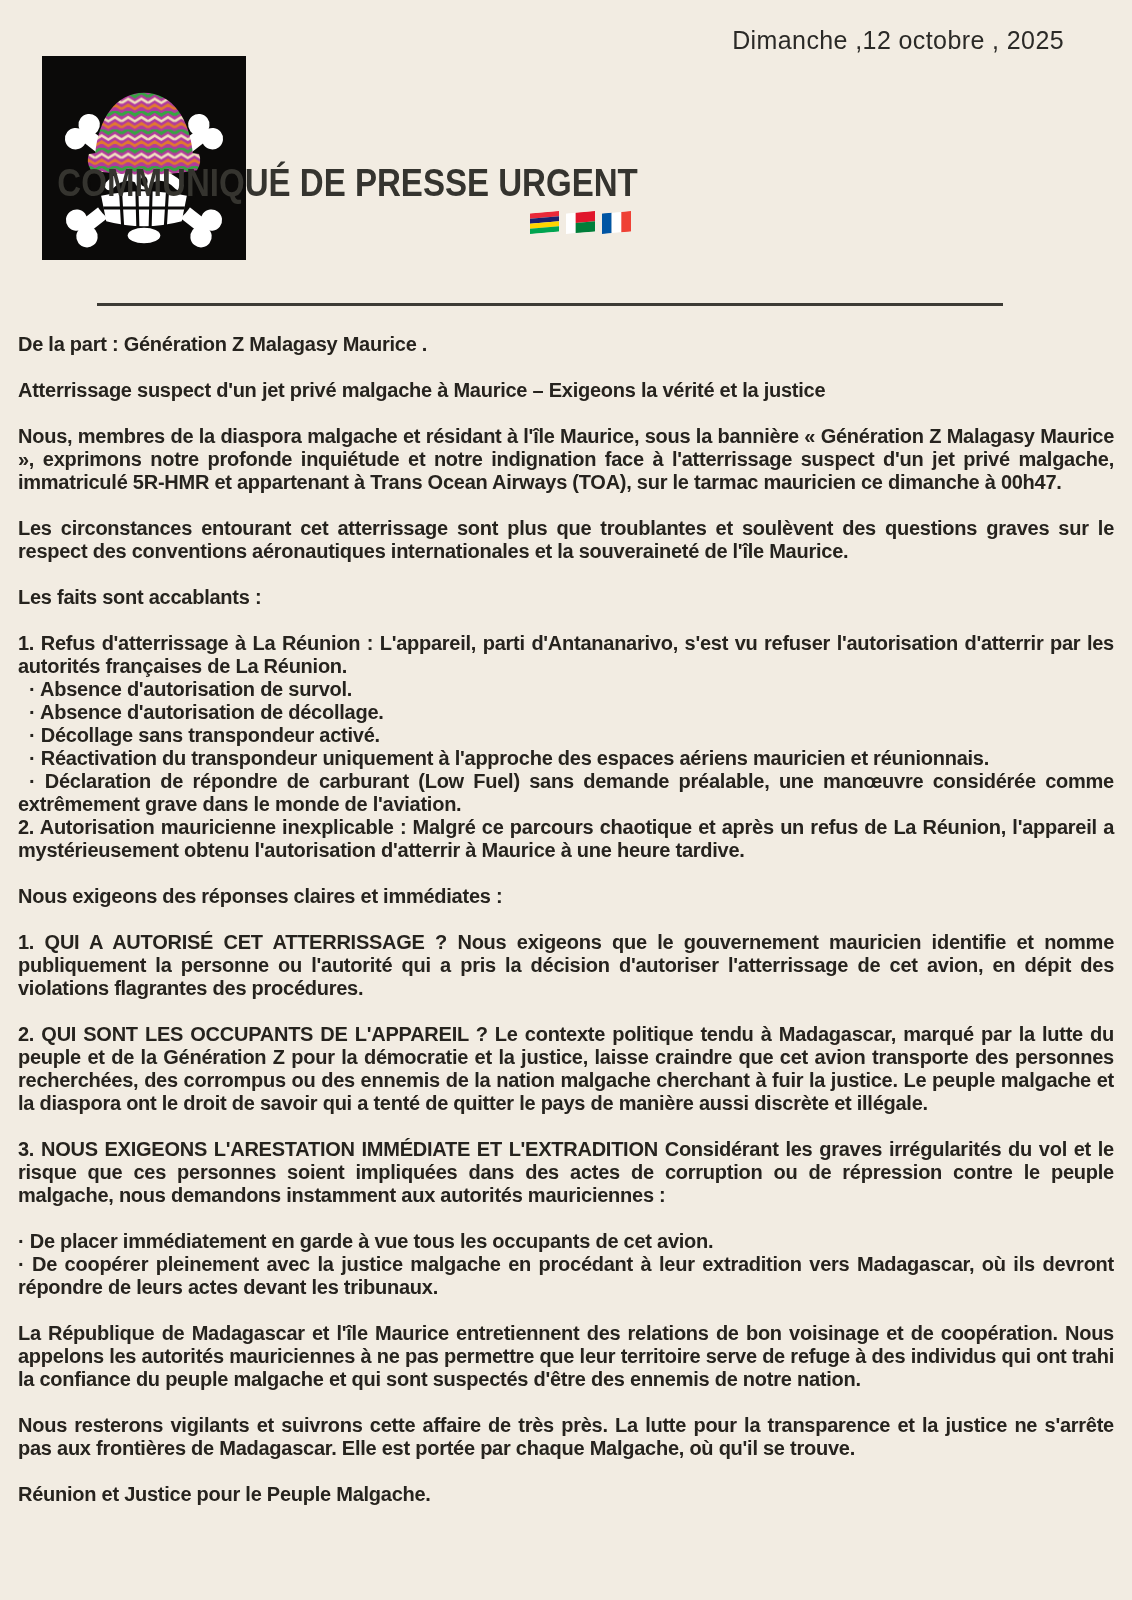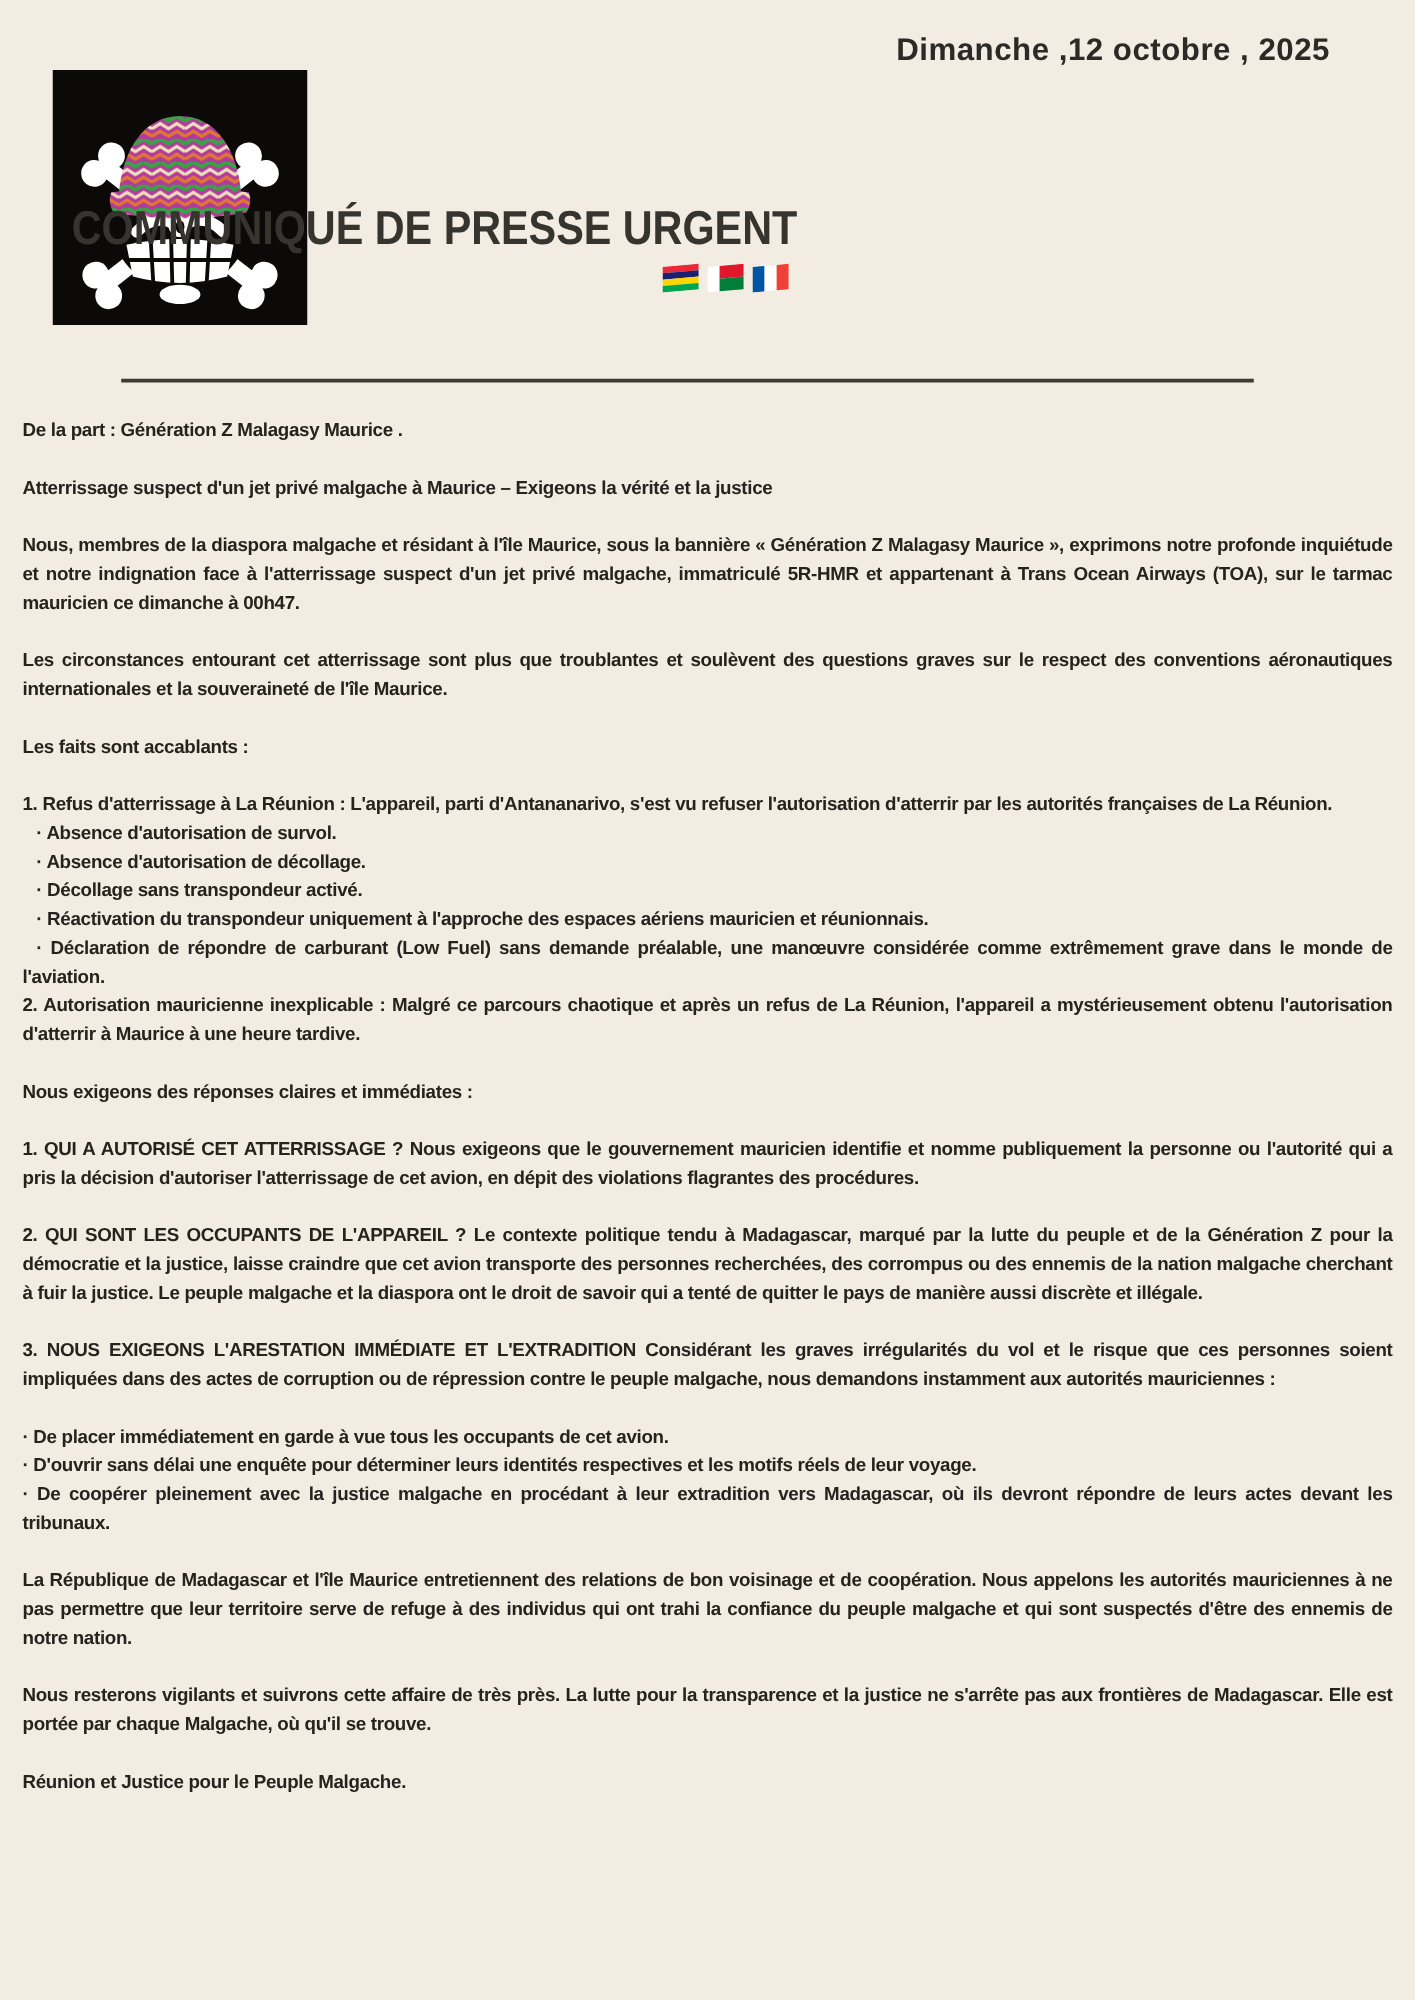--- a/index.html
+++ b/index.html
@@ -15,21 +15,21 @@
     --zig3:#e0792f;
   }
   html,body{margin:0;padding:0}
   body{
     width:1132px;height:1600px;position:relative;overflow:hidden;
     background:var(--bg);color:var(--text);
     font-family:"Liberation Sans",sans-serif;
   }
   .date{
     position:absolute;top:26px;right:68px;
-    font-size:25px;font-weight:700;letter-spacing:.4px;color:#2b2a27;
+    font-size:25px;font-weight:400;letter-spacing:.4px;color:#2b2a27;
     white-space:nowrap;
   }
   .logo-box{position:absolute;left:42px;top:56px;width:204px;height:204px}
   .logo-box svg{width:100%;height:100%;display:block}
   .logo-bg{fill:var(--logo-bg)}
   .skull{fill:var(--skull)}
   .skull-stroke{stroke:var(--skull);fill:none;stroke-linecap:round}
   .dark{fill:var(--logo-bg)}
   .dark-stroke{stroke:var(--logo-bg);fill:none}
   .hat-base{fill:var(--hat-base)}
@@ -45,21 +45,21 @@
   .flags{
     position:absolute;top:212px;left:0;width:100%;
     display:flex;justify-content:center;gap:7px;
     transform:translateX(14px);
   }
   .flag{width:29px;height:21px;transform:skewY(-5deg);display:block}
   .rule{position:absolute;left:97px;top:303px;width:906px;height:3px;background:var(--rule)}
   .body-col{position:absolute;top:310px;left:18px;right:18px}
   .para{
     margin:23px 0 0;
-    font-size:15px;line-height:23px;font-weight:bold;
+    font-size:20px;line-height:23px;font-weight:bold;
     letter-spacing:-.25px;color:var(--text);
   }
   .para.tight{margin-top:0}
   .para.justify{text-align:justify}
   .para.hang{text-indent:11px}
 </style>
 </head>
 <body>
 
 <div class="date">Dimanche ,12 octobre , 2025</div>
@@ -148,18 +148,17 @@
     <p class="para tight hang">· Absence d'autorisation de décollage.</p>
     <p class="para tight hang">· Décollage sans transpondeur activé.</p>
     <p class="para tight hang">· Réactivation du transpondeur uniquement à l'approche des espaces aériens mauricien et réunionnais.</p>
     <p class="para justify tight hang">· Déclaration de répondre de carburant (Low Fuel) sans demande préalable, une manœuvre considérée comme extrêmement grave dans le monde de l'aviation.</p>
     <p class="para justify tight">2. Autorisation mauricienne inexplicable : Malgré ce parcours chaotique et après un refus de La Réunion, l'appareil a mystérieusement obtenu l'autorisation d'atterrir à Maurice à une heure tardive.</p>
     <p class="para">Nous exigeons des réponses claires et immédiates :</p>
     <p class="para justify">1. QUI A AUTORISÉ CET ATTERRISSAGE ? Nous exigeons que le gouvernement mauricien identifie et nomme publiquement la personne ou l'autorité qui a pris la décision d'autoriser l'atterrissage de cet avion, en dépit des violations flagrantes des procédures.</p>
     <p class="para justify">2. QUI SONT LES OCCUPANTS DE L'APPAREIL ? Le contexte politique tendu à Madagascar, marqué par la lutte du peuple et de la Génération Z pour la démocratie et la justice, laisse craindre que cet avion transporte des personnes recherchées, des corrompus ou des ennemis de la nation malgache cherchant à fuir la justice. Le peuple malgache et la diaspora ont le droit de savoir qui a tenté de quitter le pays de manière aussi discrète et illégale.</p>
     <p class="para justify">3. NOUS EXIGEONS L'ARESTATION IMMÉDIATE ET L'EXTRADITION Considérant les graves irrégularités du vol et le risque que ces personnes soient impliquées dans des actes de corruption ou de répression contre le peuple malgache, nous demandons instamment aux autorités mauriciennes :</p>
     <p class="para">· De placer immédiatement en garde à vue tous les occupants de cet avion.</p>
-    <p class="para tight">· D'ouvrir sans délai une enquête pour déterminer leurs identités respectives et les motifs réels de leur voyage.</p>
     <p class="para justify tight">· De coopérer pleinement avec la justice malgache en procédant à leur extradition vers Madagascar, où ils devront répondre de leurs actes devant les tribunaux.</p>
     <p class="para justify">La République de Madagascar et l'île Maurice entretiennent des relations de bon voisinage et de coopération. Nous appelons les autorités mauriciennes à ne pas permettre que leur territoire serve de refuge à des individus qui ont trahi la confiance du peuple malgache et qui sont suspectés d'être des ennemis de notre nation.</p>
     <p class="para justify">Nous resterons vigilants et suivrons cette affaire de très près. La lutte pour la transparence et la justice ne s'arrête pas aux frontières de Madagascar. Elle est portée par chaque Malgache, où qu'il se trouve.</p>
     <p class="para">Réunion et Justice pour le Peuple Malgache.</p>
   </div>
 
 </body></html>

